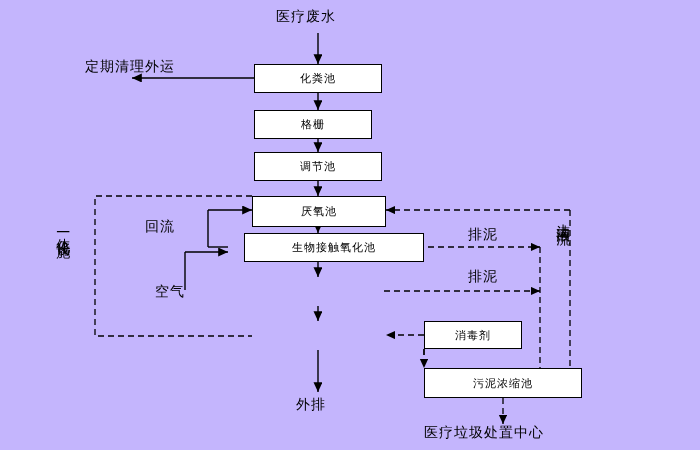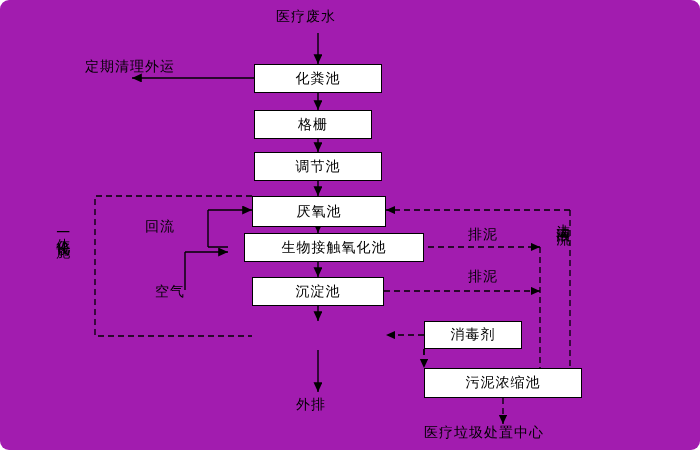--- a/index.html
+++ b/index.html
@@ -4,42 +4,41 @@
 <style>
   html, body {
     margin: 0;
     padding: 0;
     background: #ffffff;
   }
   #canvas {
     position: relative;
     width: 700px;
     height: 450px;
-    background: #a21caf;
+    background: #c4b5fd;
     font-family: "DejaVu Sans", "Liberation Sans", sans-serif;
     overflow: hidden;
-    border-radius: 9px;
   }
   #diagram-svg {
     position: absolute;
     left: 0;
     top: 0;
     width: 700px;
     height: 450px;
   }
   .node {
     position: absolute;
     box-sizing: border-box;
     border: 1.5px solid #000000;
     background: #ffffff;
     color: #000000;
     display: flex;
     align-items: center;
     justify-content: center;
-    font-size: 14px;
+    font-size: 11px;
     letter-spacing: 1px;
     white-space: nowrap;
     text-align: center;
   }
   .label {
     position: absolute;
     color: #000000;
     font-size: 14px;
     letter-spacing: 1px;
     white-space: nowrap;
@@ -118,21 +117,20 @@
 
   <div class="label" style="left:276px; top:8px;">医疗废水</div>
 
   <div class="label" style="left:85px; top:58px;">定期清理外运</div>
 
   <div class="node" style="left:254px; top:64px; width:128px; height:29px;">化粪池</div>
   <div class="node" style="left:254px; top:110px; width:118px; height:29px;">格栅</div>
   <div class="node" style="left:254px; top:152px; width:128px; height:29px;">调节池</div>
   <div class="node" style="left:252px; top:196px; width:134px; height:31px;">厌氧池</div>
   <div class="node" style="left:244px; top:233px; width:180px; height:29px;">生物接触氧化池</div>
-  <div class="node" style="left:252px; top:277px; width:132px; height:29px;">沉淀池</div>
   <div class="node" style="left:424px; top:321px; width:98px; height:28px;">消毒剂</div>
   <div class="node" style="left:424px; top:368px; width:158px; height:30px;">污泥浓缩池</div>
 
   <div class="label" style="left:145px; top:218px;text-align:center;">回流</div>
   <div class="label" style="left:155px; top:283px;text-align:center;">空气</div>
   <div class="label vertical" style="left:56px; top:225px; height:90px;">一体化设施</div>
   <div class="label" style="left:468px; top:226px;">排泥</div>
   <div class="label" style="left:468px; top:268px;">排泥</div>
   <div class="label vertical" style="left:556px; top:212px; height:110px;">上清液回流</div>
   <div class="label" style="left:296px; top:396px;">外排</div>

